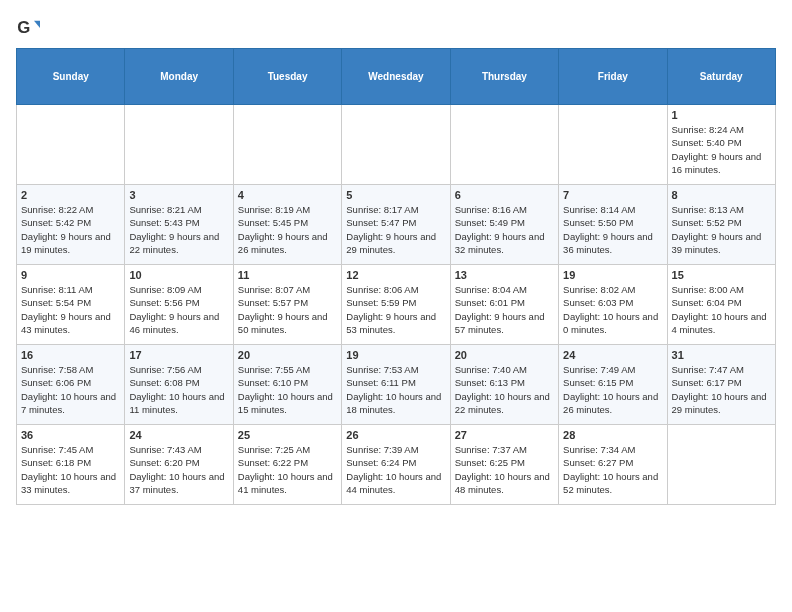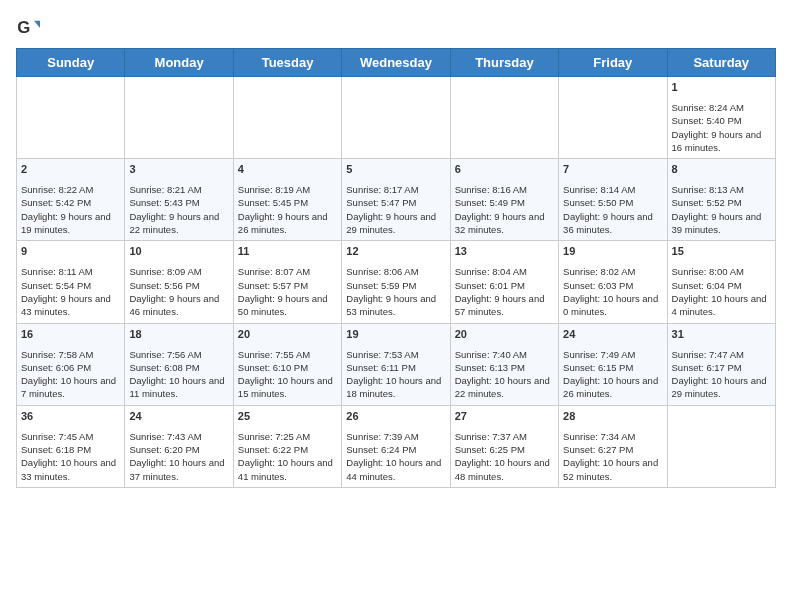--- a/index.html
+++ b/index.html
@@ -48,22 +48,22 @@
       color: #555;
     }
     table {
       width: 100%;
       border-collapse: collapse;
       table-layout: fixed;
     }
     thead tr th {
       background-color: #3a7fc1;
       color: #fff;
-      padding: 6px 4px;
-      font-size: 13px;
+      padding: 22px 4px;
+      font-size: 10px;
       font-weight: bold;
       border: 1px solid #2a6faa;
     }
     tbody tr td {
       vertical-align: top;
       padding: 4px;
       border: 1px solid #ccc;
       font-size: 10px;
       color: #333;
       height: 80px;
@@ -77,21 +77,20 @@
     .day-number {
       font-weight: bold;
       font-size: 11px;
       display: block;
       margin-bottom: 2px;
     }
     .day-info {
       font-size: 9.5px;
       line-height: 1.4;
       color: #333;
-      margin-top: 8px;
     }
   </style>
 </head>
 <body>
 
 <div class="header-area">
   <div class="logo">
     <svg class="logo-icon" viewBox="0 0 40 40">
       <text x="2" y="28" font-size="28" font-weight="bold" fill="#333">G</text>
       <polygon points="30,8 40,8 40,20" fill="#3a7fc1"></polygon>
@@ -223,21 +222,21 @@
         </td>
       </tr>
       <tr>
         <td>
           <span class="day-number">16</span>
           <div class="day-info">Sunrise: 7:58 AM
 Sunset: 6:06 PM
 Daylight: 10 hours and 7 minutes.</div>
         </td>
         <td>
-          <span class="day-number">18</span>
+          <span class="day-number">17</span>
           <div class="day-info">Sunrise: 7:56 AM
 Sunset: 6:08 PM
 Daylight: 10 hours and 11 minutes.</div>
         </td>
         <td>
           <span class="day-number">20</span>
           <div class="day-info">Sunrise: 7:55 AM
 Sunset: 6:10 PM
 Daylight: 10 hours and 15 minutes.</div>
         </td>

